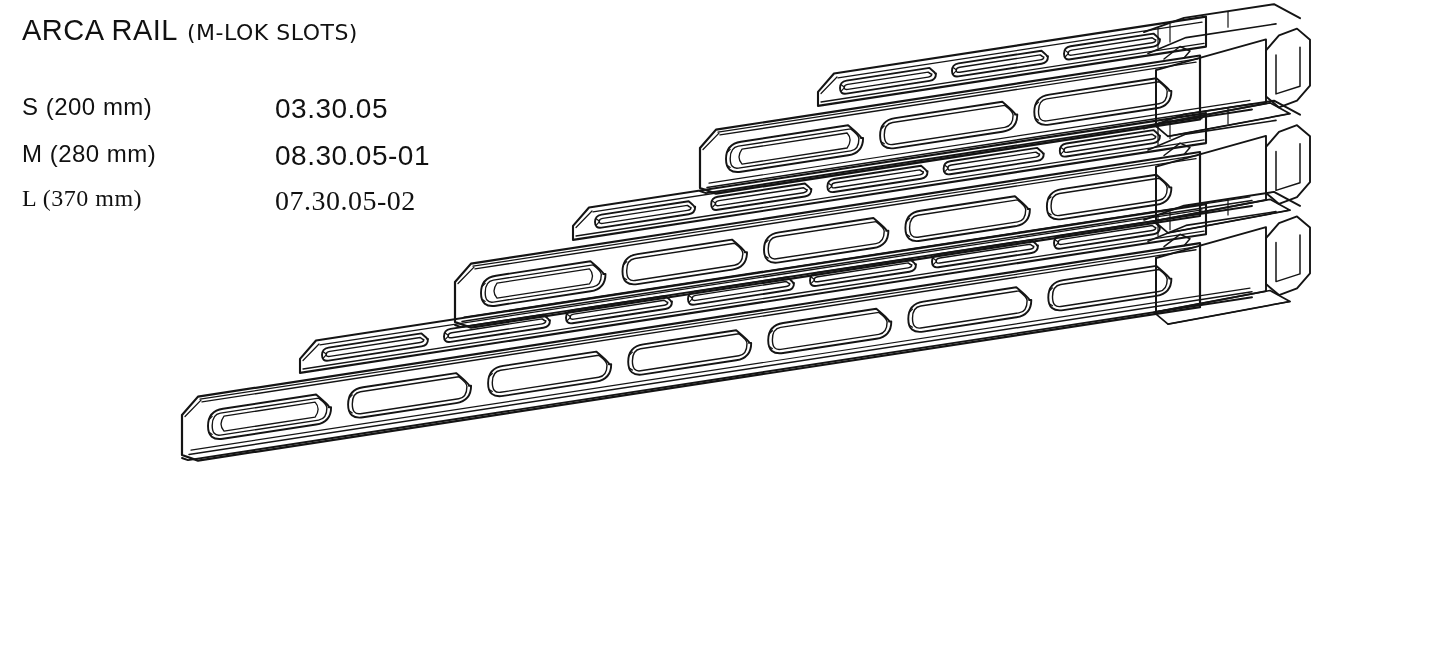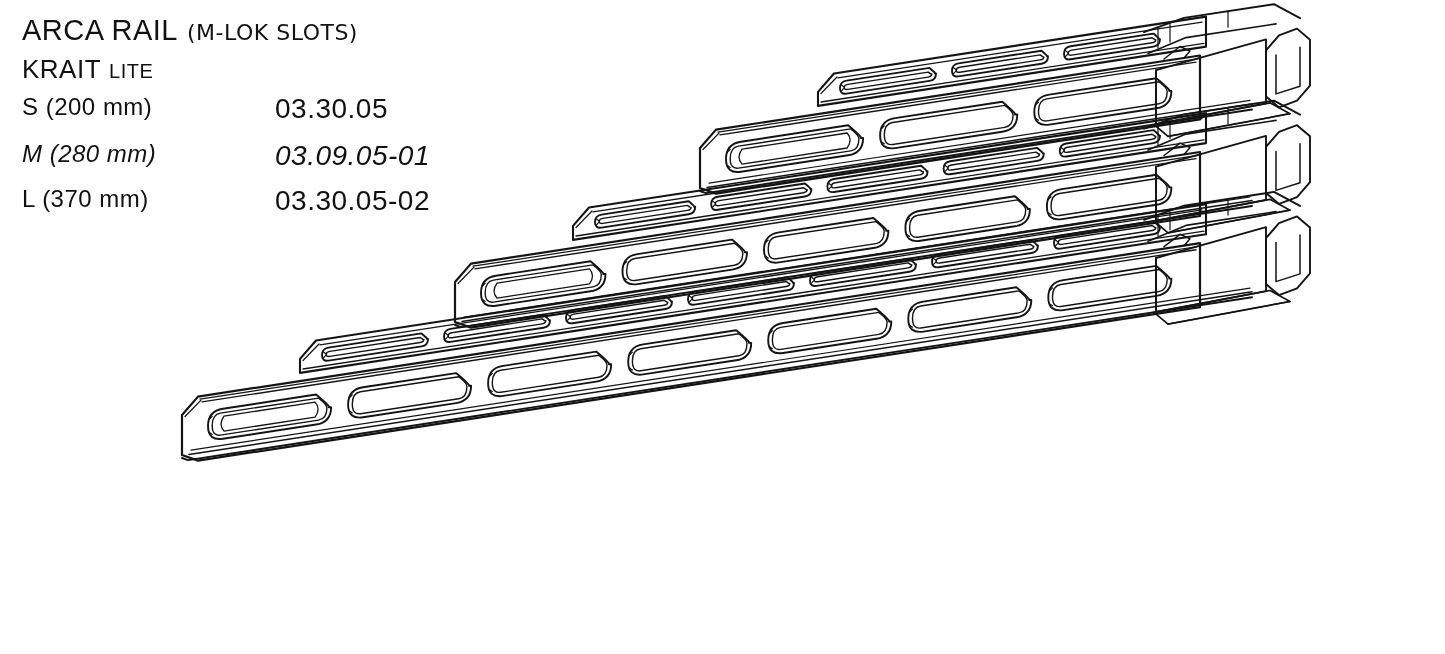--- a/index.html
+++ b/index.html
@@ -16,51 +16,48 @@
   
   .legend{position:absolute;left:0;top:0;width:560px;height:230px;}
   .ln{position:absolute;white-space:nowrap;letter-spacing:.5px;}
   .title-main{left:22px;top:14px;font-size:29px;}
   .title-main .big{font-size:29px;}
   .title-main .small{font-size:22px;}
   .title-sub{left:22px;top:54px;font-size:26px;}
   .title-sub .small{font-size:20px;}
   .row-size{font-size:24px;left:22px;}
   .row-pn{font-size:28px;left:275px;}
-  .r1{top:93px;text-align:center;} .r2{top:140px;font-style:italic;} .r3{top:185px;}
+  .r1{top:93px;text-align:center;} .r2{top:140px;} .r3{top:185px;font-family:Liberation Serif, serif;}
 
   .legend span{display:inline-block;}
   
   .paren{font-family:"DejaVu Sans", sans-serif;}
   svg{display:block;}
   .ink{fill:none;stroke:#141414;stroke-linejoin:round;stroke-linecap:round;}
 </style>
 </head>
 <body>
 
 <div id="sheet">
 
   <div class="legend">
 
     <div class="ln title-main">
       <span class="big">ARCA RAIL</span><span class="small paren" style="margin-left:9px;">(M-LOK SLOTS)</span>
     </div>
 
-    <div class="ln title-sub">
-      <span>KRAIT</span><span class="small" style="margin-left:8px;">LITE</span>
-    </div>
 
     <div class="ln row-size r1">S (200 mm)</div>
     <div class="ln row-pn  r1">03.30.05</div>
 
     <div class="ln row-size r2">M (280 mm)</div>
-    <div class="ln row-pn  r2">03.09.05-01</div>
+    <div class="ln row-pn  r2">08.30.05-01</div>
 
     <div class="ln row-size r3">L (370 mm)</div>
-    <div class="ln row-pn  r3">03.30.05-02</div>
+    <div class="ln row-pn  r3">07.30.05-02</div>
   </div>
 
   <svg width="1445" height="654" viewBox="0 0 1445 654" style="position:absolute;left:0;top:0;">
     <g id="rails">
         <g>
           <g>
             <path d="M818.0 91.9 L834.0 73.5 L1206.0 16.6 L1206.0 46.6 L818.0 105.9 L818.0 91.9 Z" class="ink" stroke-width="2.1" fill="#ffffff"></path>
             <path d="M838.0 77.9 L1202.0 22.2" class="ink" stroke-width="1.3" fill="none"></path>
             <path d="M821.0 102.0 L1204.0 43.4" class="ink" stroke-width="1.3" fill="none"></path>
             <path d="M821.0 93.5 L837.0 77.0" class="ink" stroke-width="1.2" fill="none"></path>

